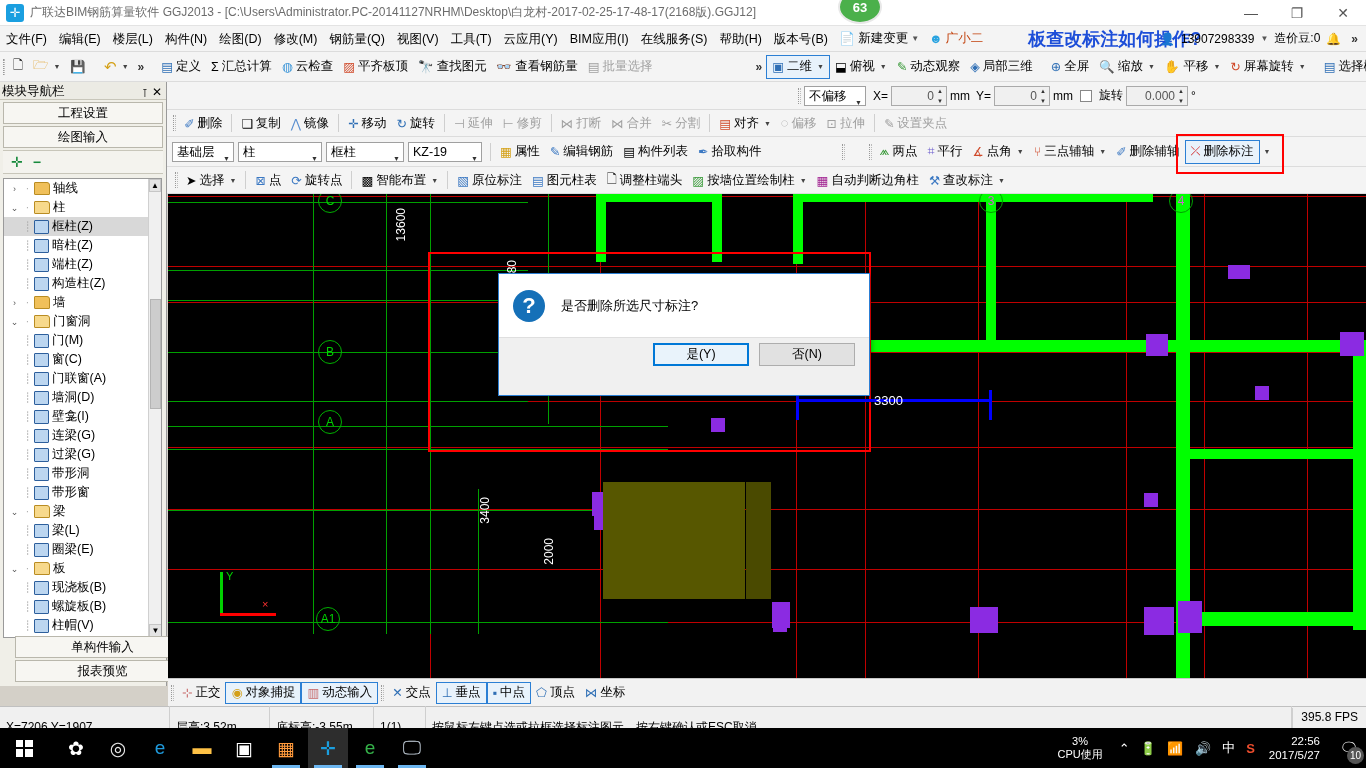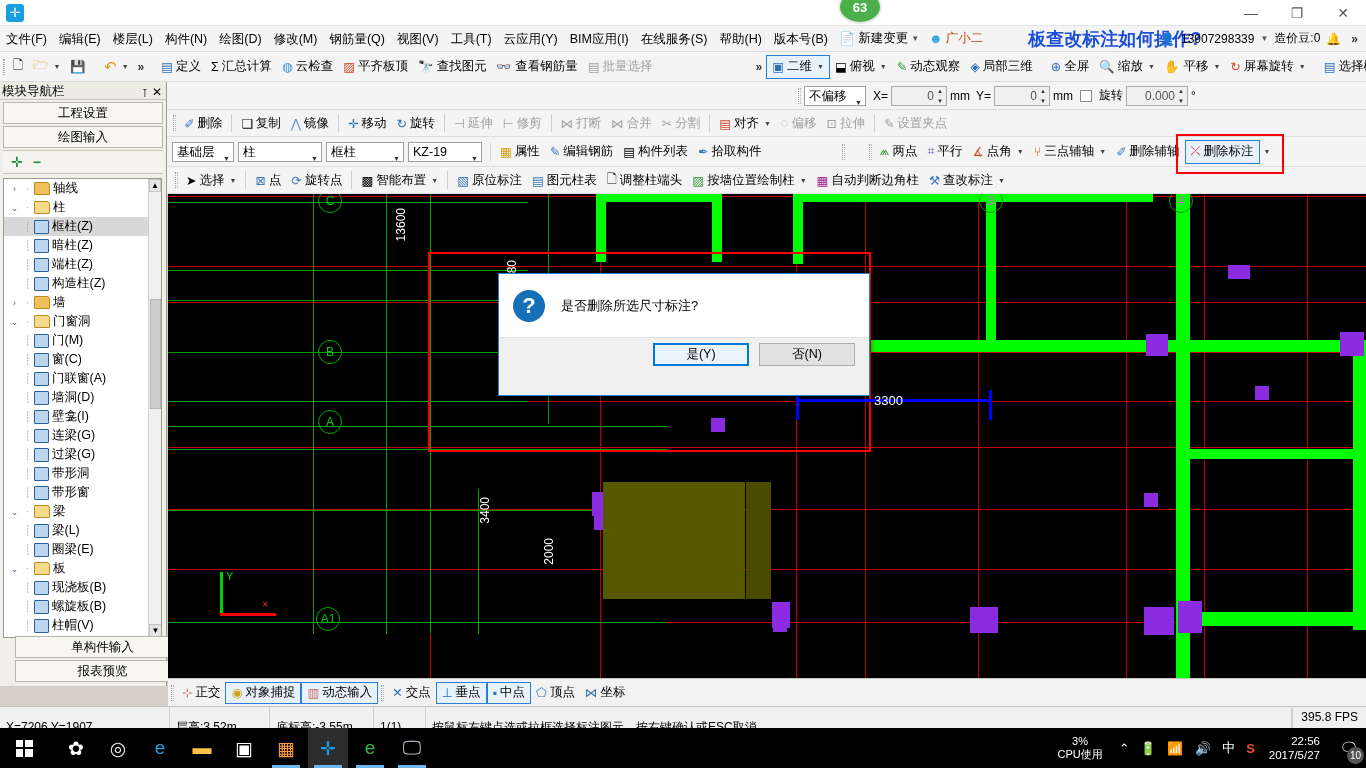--- a/index.html
+++ b/index.html
@@ -251,20 +251,21 @@
     background: #555; color: #fff; font-size: 10px; text-align: center; line-height: 17px;
   }
 </style>
 </head>
 <body>
 
 <div id="app">
 
   <div class="titlebar">
     <div class="title-icon">✛</div>
+    <div class="title-text">广联达BIM钢筋算量软件 GGJ2013 - [C:\Users\Administrator.PC-20141127NRHM\Desktop\白龙村-2017-02-25-17-48-17(2168版).GGJ12]</div>
     <div class="win-btns">
       <div class="win-btn">—</div>
       <div class="win-btn">❐</div>
       <div class="win-btn close">✕</div>
     </div>
   </div>
   <div class="badge-bubble">63</div>
 
   <div class="menubar">
     <div class="menu-item">文件(F)</div>

